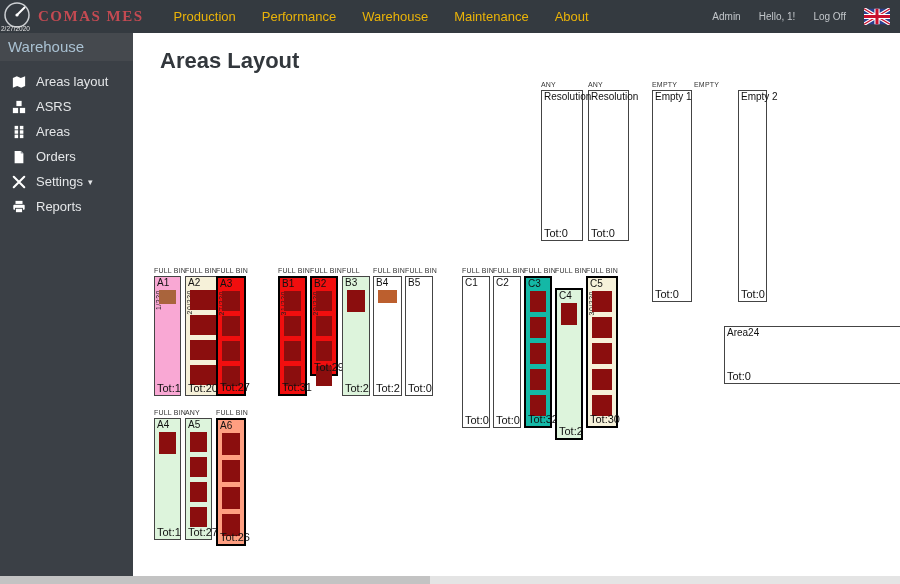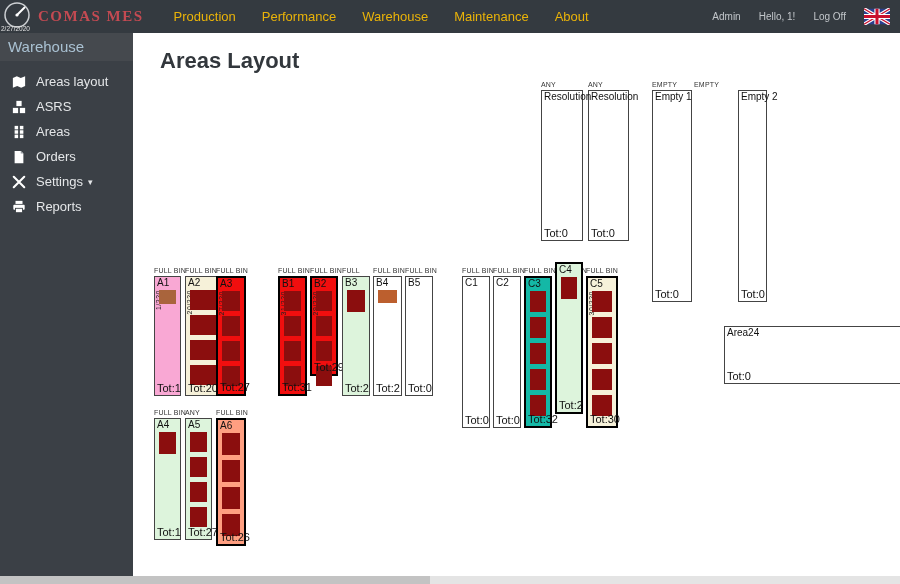--- a/index.html
+++ b/index.html
@@ -267,21 +267,21 @@
         <div class="bins">
           <div class="bin" style="height: 21px; background: rgb(139, 14, 14);"></div>
           <div class="bin" style="height: 21px; background: rgb(139, 14, 14);"></div>
           <div class="bin" style="height: 21px; background: rgb(139, 14, 14);"></div>
           <div class="bin" style="height: 21px; background: rgb(139, 14, 14);"></div>
           <div class="bin" style="height: 21px; background: rgb(139, 14, 14);"></div>
         </div>
         <span class="area-total">Tot:32</span>
       </div>
       <div class="area-toplabel" style="left: 555px; top: 267px;">FULL BIN</div>
-      <div class="area-box" style="left: 555px; top: 262px; width: 28px; height: 152px; background: rgb(221, 244, 220); border: 2px solid rgb(0, 0, 0);">
+      <div class="area-box" style="left: 555px; top: 288px; width: 28px; height: 152px; background: rgb(221, 244, 220); border: 2px solid rgb(0, 0, 0);">
         <span class="area-title">C4</span>
         <div class="bins">
           <div class="bin" style="height: 22px; background: rgb(139, 14, 14);"></div>
         </div>
         <span class="area-total">Tot:2</span>
       </div>
       <div class="area-toplabel" style="left: 586px; top: 267px;">FULL BIN</div>
       <div class="area-box" style="left: 586px; top: 276px; width: 32px; height: 152px; background: rgb(246, 241, 217); border: 2px solid rgb(0, 0, 0);">
         <span class="area-title">C5</span>
         <span class="area-vlabel">30/220</span>

